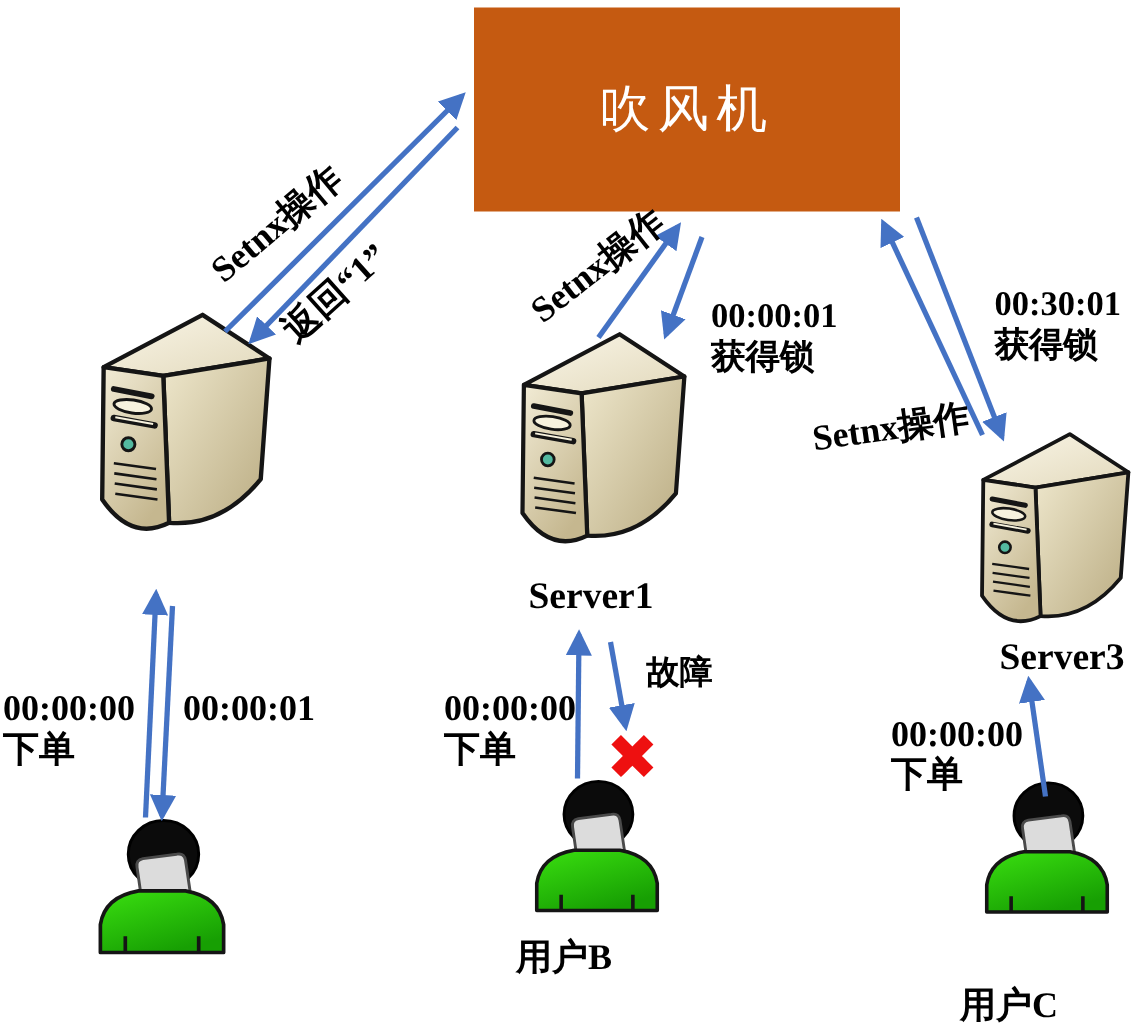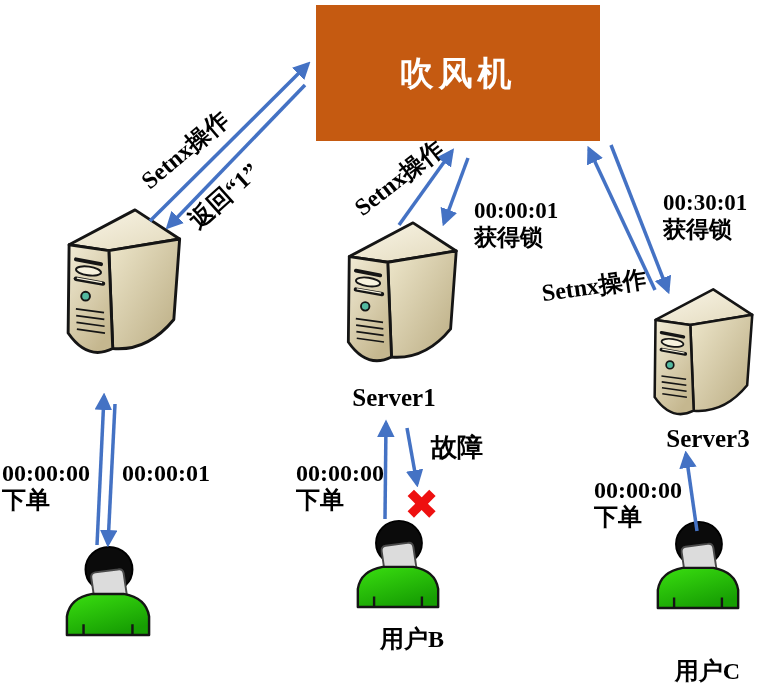--- a/index.html
+++ b/index.html
@@ -9,34 +9,34 @@
     overflow:hidden;
     font-family:"Liberation Serif","DejaVu Serif",serif;
     --arrow:#4472C4; --fail:#EE1010;
   }
   .abs{position:absolute;}
   
   .pool{
     left:316px;top:5px;width:284px;height:136px;
     background:#C55A11;color:#fff;
     display:flex;flex-direction:column;align-items:center;justify-content:center;
-    font-size:34px;font-weight:bold;letter-spacing:5px;line-height:47px;
+    font-size:34px;font-weight:normal;letter-spacing:5px;line-height:47px;
     z-index:1;
   }
   
   .lbl{
     color:#000;font-weight:bold;z-index:6;white-space:nowrap;
   }
   .lbl span{display:block;}
   .time{font-size:24px;line-height:27px;}
   .name{font-size:25px;line-height:26px;text-align:center;width:120px;}
-  .uname{font-size:24px;line-height:26px;text-align:right;width:100px;}
+  .uname{font-size:24px;line-height:26px;text-align:left;width:100px;}
   .rot{font-size:24px;line-height:28px;text-align:center;width:150px;}
   .lock{font-size:23px;line-height:27px;}
-  .failtxt{font-size:26px;line-height:29px;}
+  .failtxt{font-size:22px;line-height:29px;}
   .failx{
     font-size:42px;line-height:36px;color:var(--fail);font-weight:bold;
     font-family:"DejaVu Sans",sans-serif;z-index:6;
   }
   svg.icon{position:absolute;z-index:2;overflow:visible;}
   svg.arrows{position:absolute;left:0;top:0;z-index:5;pointer-events:none;}
   .arrows line{stroke:var(--arrow);stroke-width:3.5;}
   #arrowhead path{fill:var(--arrow);}
 </style>
 </head>

